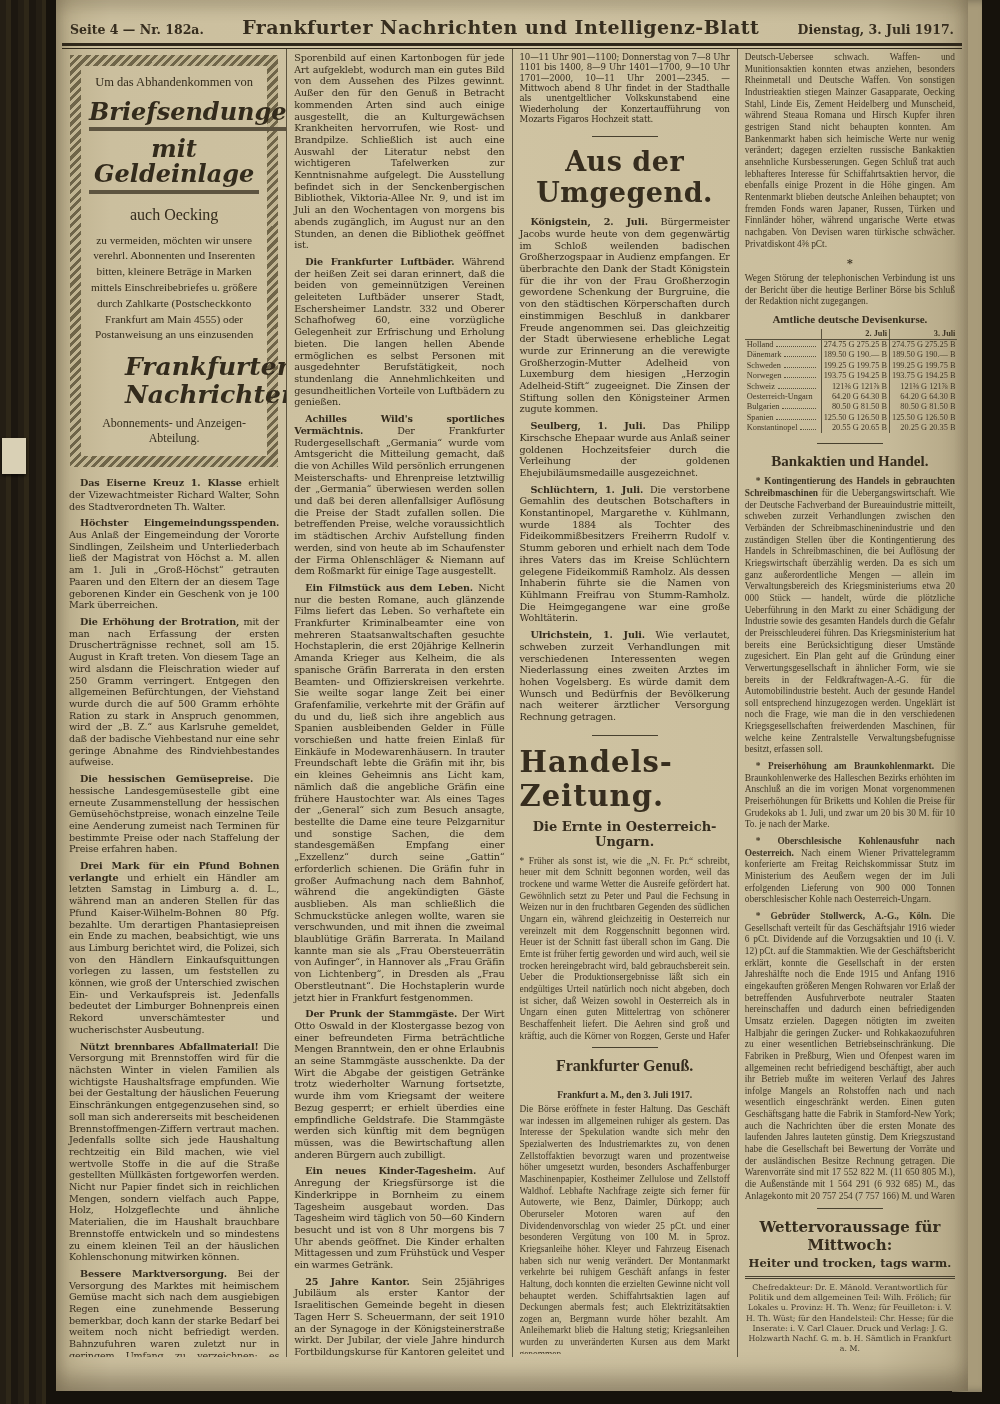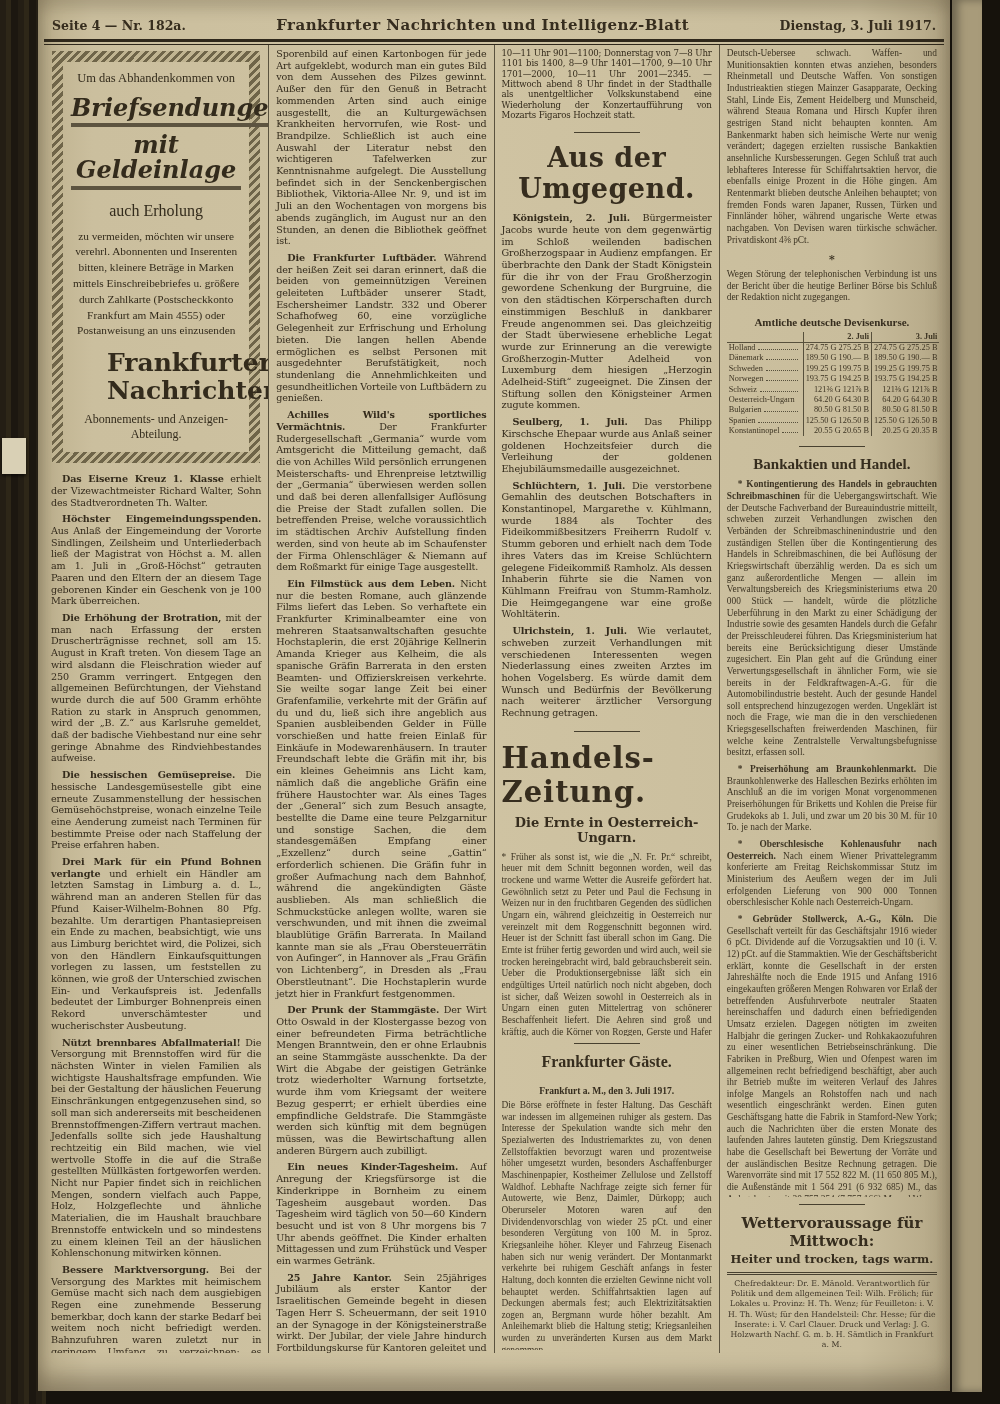--- a/index.html
+++ b/index.html
@@ -6,26 +6,26 @@
   body{width:1000px;height:1404px;background:#16120c;position:relative;overflow:hidden;
        font-family:"DejaVu Serif",serif;}
   
   .wood{position:absolute;left:0;top:0;width:46px;height:1404px;
         background:repeating-linear-gradient(90deg,#241e14 0 6px,#2e2718 6px 11px,#1c1710 11px 18px);}
   .wood-tab{position:absolute;left:2px;top:438px;width:24px;height:36px;background:#d9d0b5;
         box-shadow:0 2px 3px rgba(0,0,0,.6);}
   .edge-right{position:absolute;left:952px;top:0;width:30px;height:1392px;background:#a89b7a;
         box-shadow:inset 6px 0 8px rgba(0,0,0,.35);}
   
-  .paper{position:absolute;left:38px;top:0;width:912px;height:1391px;color:#362d1e;
+  .paper{position:absolute;left:56px;top:0;width:912px;height:1391px;color:#362d1e;
         background:linear-gradient(90deg,#bdb08d 0%,#cbbf9e 6%,#cfc3a2 50%,#c9bd9c 90%,#b3a685 100%);
         box-shadow:inset 0 -14px 22px rgba(40,30,15,.35), inset 0 10px 14px rgba(60,48,25,.18);}
   .masthead{display:flex;justify-content:space-between;align-items:baseline;padding:16px 14px 5px 14px;}
   .mh-side{font-size:12.5px;font-weight:bold;}
-  .mh-title{font-size:15px;font-weight:bold;letter-spacing:.5px;}
+  .mh-title{font-size:19px;font-weight:bold;letter-spacing:.5px;}
   .head-rule{border-top:3px solid #2f281b;border-bottom:1px solid #2f281b;height:2px;margin:0 6px;}
   .cols{display:flex;margin:0 6px;height:1308px;}
   .col{flex:1 1 0;min-width:0;padding:3px 7px;overflow:hidden;}
   .col + .col{border-left:1px solid #5a523e;}
   .col3,.col4{display:flex;flex-direction:column;}
   .grow{flex:1 1 auto;min-height:0;overflow:hidden;}
   
   .p{margin:0 0 5px;text-align:justify;text-indent:11px;font-size:9.6px;line-height:1.22;}
   .p .lead{font-weight:bold;}
   .p.nofirst{text-indent:0;}
@@ -33,31 +33,31 @@
   .roman .p{font-family:"Liberation Serif",serif;color:#3d3423;font-size:9.4px;line-height:1.24;}
   .smallfrak .p{font-size:8.6px;line-height:1.2;}
   
   .divider{width:66px;border-top:1.5px solid #47402f;margin:7px auto 7px;}
   .h-umgegend{font-size:27px;font-weight:bold;text-align:center;margin:2px 0 8px;letter-spacing:.5px;}
   .h-handels{font-size:29px;font-weight:bold;text-align:left;margin:2px 0 6px;letter-spacing:1px;}
   .h-sub{font-size:13px;font-weight:bold;text-align:center;margin:0 0 7px;}
   .h-boerse{font-family:"Liberation Serif",serif;font-size:16px;font-weight:bold;text-align:center;margin:2px 0 3px;}
   .dateline{font-family:"Liberation Serif",serif;font-size:9.5px;font-weight:bold;text-align:center;margin:12px 0 4px;}
   .h-industrie{font-family:"Liberation Serif",serif;font-size:15px;font-weight:bold;text-align:center;margin:2px 0 6px;}
-  .h-devisen{font-family:"Liberation Serif",serif;font-size:11px;font-weight:bold;text-align:center;margin:7px 0 3px;}
+  .h-devisen{font-family:"Liberation Serif",serif;font-size:11px;font-weight:bold;text-align:center;margin:0 0 3px;}
   .star{text-align:center;font-weight:bold;font-size:11px;margin:2px 0 3px;}
   
   .adbox{border:11px solid transparent;margin:3px 1px 10px;padding:6px 8px 10px;text-align:center;color:#332b1c;
          border-image:repeating-linear-gradient(135deg,#6f6549 0 3px,#c0b491 3px 6px) 11;}
   .ad-line1{font-family:"Liberation Serif",serif;font-size:12.5px;margin:3px 0 9px;}
   .ad-big{font-size:24px;font-weight:bold;font-style:italic;line-height:1.05;display:inline-block;
           border-bottom:4px solid #5d5440;padding-bottom:3px;margin-bottom:5px;}
   .ad-feldpost{font-family:"Liberation Serif",serif;font-size:16px;margin:7px 0 9px;}
   .ad-body{font-family:"Liberation Serif",serif;font-size:11.3px;line-height:1.4;margin-bottom:10px;text-align:center;}
-  .ad-brand{font-size:25px;font-weight:bold;line-height:1.12;margin-left:36px;}
+  .ad-brand{font-size:25px;font-weight:bold;font-style:italic;line-height:1.12;margin-left:36px;}
   .ad-footer{font-family:"Liberation Serif",serif;font-size:12px;margin-top:7px;}
   
   table.dev{width:100%;border-collapse:collapse;font-family:"Liberation Serif",serif;font-size:8.3px;color:#3d3423;margin:1px 0 3px;}
   table.dev th{font-weight:bold;border-bottom:1px solid #57503c;padding:0 2px 1px;font-size:8.3px;}
   table.dev td{padding:0 2px;white-space:nowrap;line-height:1.25;}
   table.dev .val{border-left:1px solid #57503c;text-align:right;width:27%;}
   td.nm .w{display:flex;align-items:baseline;}
   td.nm .leader{flex:1;border-bottom:1px dotted #57503c;margin:0 3px 2px;}
   
   .weather-h{font-size:15px;font-weight:bold;text-align:center;margin:2px 0 2px;}
@@ -81,21 +81,21 @@
   </div>
   <div class="head-rule"></div>
 
   <div class="cols">
 
     <div class="col frak">
       <div class="adbox">
         <div class="ad-line1">Um das Abhandenkommen von</div>
         <div><span class="ad-big">Briefsendungen</span></div>
         <div><span class="ad-big">mit Geldeinlage</span></div>
-        <div class="ad-feldpost">auch Erholung</div>
+        <div class="ad-feldpost">auch Oecking</div>
         <div class="ad-body">zu vermeiden, möchten wir unsere verehrl. Abonnenten und Inserenten bitten, kleinere Beträge in Marken mittels Einschreibebriefes u. größere durch Zahlkarte (Postscheckkonto Frankfurt am Main 4555) oder Postanweisung an uns einzusenden</div>
         <div class="ad-brand">Frankfurter</div>
         <div class="ad-brand">Nachrichten</div>
         <div class="ad-footer">Abonnements- und Anzeigen-Abteilung.</div>
       </div>
       <div>
 
 
           <p class="p"><b class="lead">Das Eiserne Kreuz 1. Klasse</b><span> erhielt der Vizewachtmeister Richard Walter, Sohn des Stadtverordneten Th. Walter.</span></p>
 
@@ -154,21 +154,21 @@
         </div>
       <div class="divider"></div>
       <div class="h-handels">Handels-Zeitung.</div>
       <div class="h-sub">Die Ernte in Oesterreich-Ungarn.</div>
       <div class="grow roman">
 
           <p class="p nofirst"><b class="lead"></b><span>* Früher als sonst ist, wie die „N. Fr. Pr.“ schreibt, heuer mit dem Schnitt begonnen worden, weil das trockene und warme Wetter die Ausreife gefördert hat. Gewöhnlich setzt zu Peter und Paul die Fechsung in Weizen nur in den fruchtbaren Gegenden des südlichen Ungarn ein, während gleichzeitig in Oesterreich nur vereinzelt mit dem Roggenschnitt begonnen wird. Heuer ist der Schnitt fast überall schon im Gang. Die Ernte ist früher fertig geworden und wird auch, weil sie trocken hereingebracht wird, bald gebrauchsbereit sein. Ueber die Produktionsergebnisse läßt sich ein endgültiges Urteil natürlich noch nicht abgeben, doch ist sicher, daß Weizen sowohl in Oesterreich als in Ungarn einen guten Mittelertrag von schönerer Beschaffenheit liefert. Die Aehren sind groß und kräftig, auch die Körner von Roggen, Gerste und Hafer gut ausgebildet.</span></p>
 
         </div>
       <div class="divider"></div>
-      <div class="h-boerse">Frankfurter Gäste.</div>
+      <div class="h-boerse">Frankfurter Genuß.</div>
       <div class="dateline">Frankfurt a. M., den 3. Juli 1917.</div>
       <div class="roman" style="overflow:hidden;flex:0 0 250px;">
 
           <p class="p nofirst"><b class="lead"></b><span>Die Börse eröffnete in fester Haltung. Das Geschäft war indessen im allgemeinen ruhiger als gestern. Das Interesse der Spekulation wandte sich mehr den Spezialwerten des Industriemarktes zu, von denen Zellstoffaktien bevorzugt waren und prozentweise höher umgesetzt wurden, besonders Aschaffenburger Maschinenpapier, Kostheimer Zellulose und Zellstoff Waldhof. Lebhafte Nachfrage zeigte sich ferner für Autowerte, wie Benz, Daimler, Dürkopp; auch Oberurseler Motoren waren auf den Dividendenvorschlag von wieder 25 pCt. und einer besonderen Vergütung von 100 M. in 5proz. Kriegsanleihe höher. Kleyer und Fahrzeug Eisenach haben sich nur wenig verändert. Der Montanmarkt verkehrte bei ruhigem Geschäft anfangs in fester Haltung, doch konnten die erzielten Gewinne nicht voll behauptet werden. Schiffahrtsaktien lagen auf Deckungen abermals fest; auch Elektrizitätsaktien zogen an, Bergmann wurde höher bezahlt. Am Anleihemarkt blieb die Haltung stetig; Kriegsanleihen wurden zu unveränderten Kursen aus dem Markt genommen.</span></p>
         </div>
     </div>
 
     <div class="col col4">
       <div class="roman">
 

